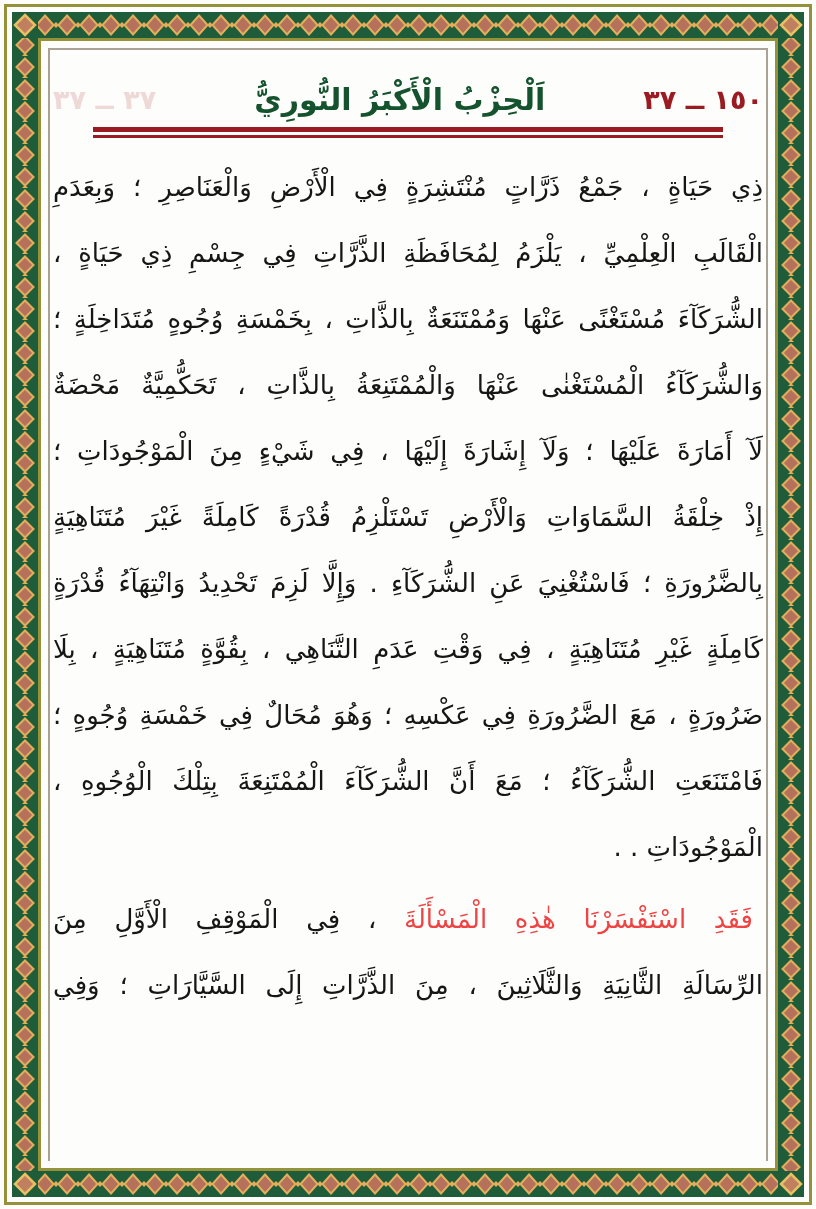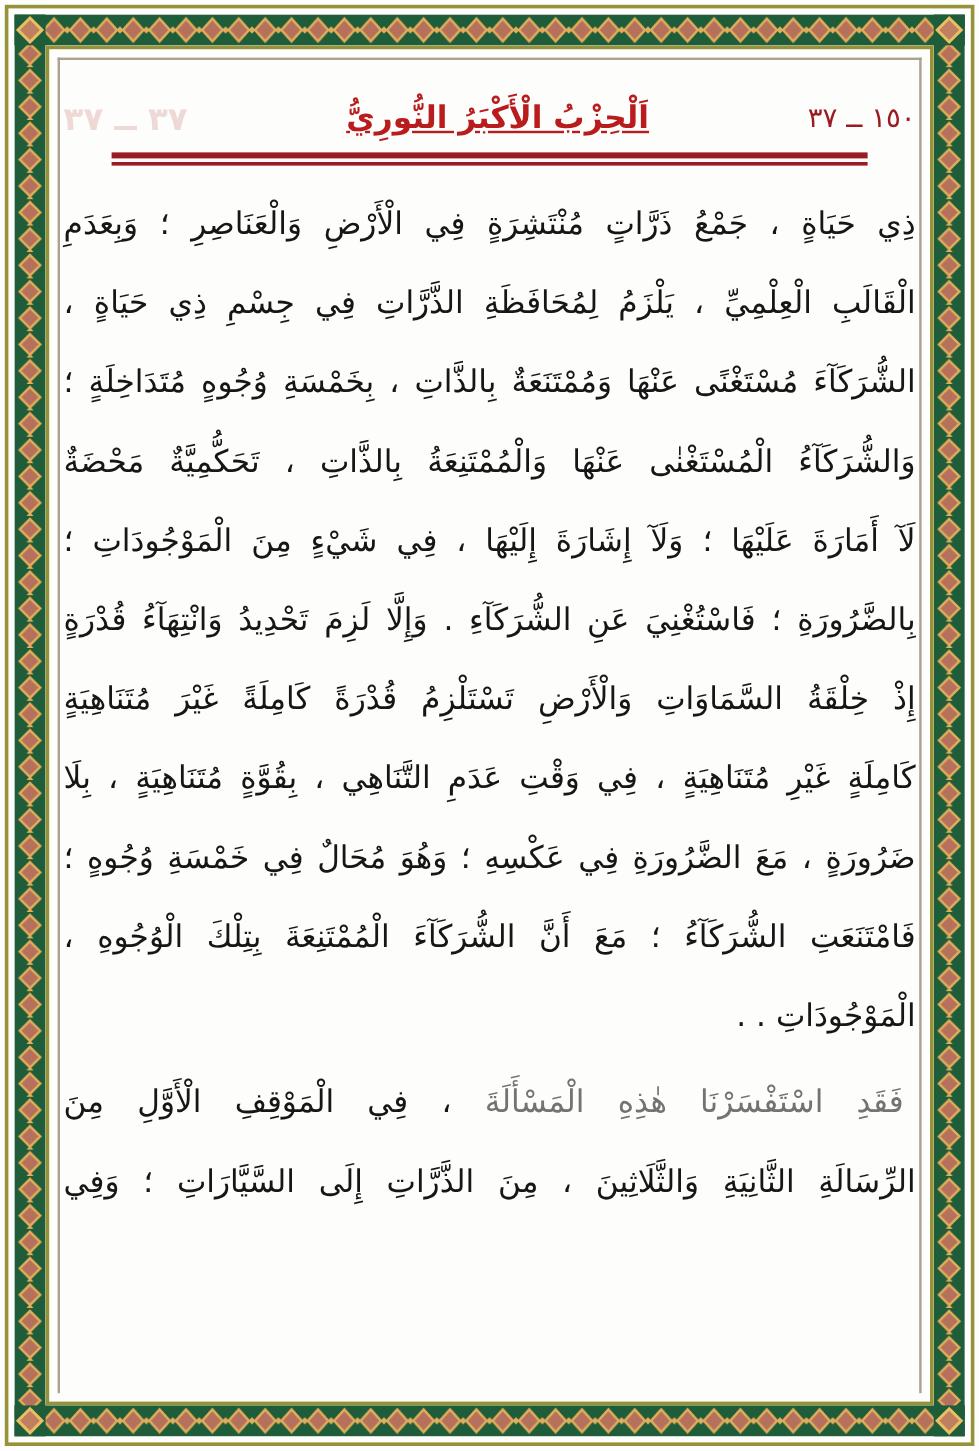--- a/index.html
+++ b/index.html
@@ -17,36 +17,36 @@
   .corner{position:absolute;width:26px;height:26px;line-height:0;}
   .corner-tl{top:12px;left:12px;}
   .corner-tr{top:12px;right:12px;}
   .corner-bl{bottom:12px;left:12px;}
   .corner-br{bottom:12px;right:12px;}
   .line-gold{position:absolute;inset:38px;border:3px solid #96923a;pointer-events:none;}
   .line-thin{position:absolute;inset:48px;border:2px solid #aaa294;border-bottom:none;pointer-events:none;}
   
   .content{position:absolute;inset:51px;padding:0 2px;}
   .header{display:flex;justify-content:space-between;align-items:center;padding-top:22px;height:52px;}
-  .page-number{font-size:23px;font-weight:normal;color:#9a1c22;white-space:nowrap;}
-  .title{font-size:26px;font-weight:bold;color:#b91c1c;white-space:nowrap;text-decoration:underline;}
+  .page-number{font-size:27px;font-weight:bold;color:#9a1c22;white-space:nowrap;}
+  .title{font-size:30px;font-weight:bold;color:#14532d;white-space:nowrap;}
   .ghost{font-size:27px;font-weight:bold;color:#eed9d7;white-space:nowrap;text-align:right;}
   .rule{margin:2px 40px 0 40px;}
   .rule-a{height:5px;background:#9a1c22;}
   .rule-gap{height:3px;}
   .rule-b{height:3px;background:#9a1c22;}
   .body{margin-top:16px;color:#161616;font-size:26px;font-weight:normal;}
   .line{
     height:66px;line-height:66px;
     text-align:justify;text-align-last:justify;
     overflow:visible;
   }
   .line.end-indent{text-align-last:right;padding-left:180px;}
   .line.para-start{margin-top:6px;text-indent:10px;}
-  .accent{color:#737373;}
+  .accent{color:#ef4444;}
 </style>
 </head>
 <body>
 
 <div class="page">
 
   <div class="line-outer"></div>
 
   <div class="band band-top">
     <svg width="100%" height="26" preserveAspectRatio="none">
@@ -124,22 +124,22 @@
       <div class="rule-gap"></div>
       <div class="rule-b"></div>
     </div>
 
     <div class="body" dir="rtl">
         <div class="line justify"><span>ذِي حَيَاةٍ ، جَمْعُ ذَرَّاتٍ مُنْتَشِرَةٍ فِي الْأَرْضِ وَالْعَنَاصِرِ ؛ وَبِعَدَمِ</span></div>
         <div class="line justify"><span>الْقَالَبِ الْعِلْمِيِّ ، يَلْزَمُ لِمُحَافَظَةِ الذَّرَّاتِ فِي جِسْمِ ذِي حَيَاةٍ ،</span></div>
         <div class="line justify"><span>الشُّرَكَآءَ مُسْتَغْنًى عَنْهَا وَمُمْتَنَعَةٌ بِالذَّاتِ ، بِخَمْسَةِ وُجُوهٍ مُتَدَاخِلَةٍ ؛</span></div>
         <div class="line justify"><span>وَالشُّرَكَآءُ الْمُسْتَغْنٰى عَنْهَا وَالْمُمْتَنِعَةُ بِالذَّاتِ ، تَحَكُّمِيَّةٌ مَحْضَةٌ</span></div>
         <div class="line justify"><span>لَآ أَمَارَةَ عَلَيْهَا ؛ وَلَآ إِشَارَةَ إِلَيْهَا ، فِي شَيْءٍ مِنَ الْمَوْجُودَاتِ ؛</span></div>
+        <div class="line justify"><span>إِذْ خِلْقَةُ السَّمَاوَاتِ وَالْأَرْضِ تَسْتَلْزِمُ قُدْرَةً كَامِلَةً غَيْرَ مُتَنَاهِيَةٍ</span></div>
         <div class="line justify"><span>بِالضَّرُورَةِ ؛ فَاسْتُغْنِيَ عَنِ الشُّرَكَآءِ . وَإِلَّا لَزِمَ تَحْدِيدُ وَانْتِهَآءُ قُدْرَةٍ</span></div>
-        <div class="line justify"><span>إِذْ خِلْقَةُ السَّمَاوَاتِ وَالْأَرْضِ تَسْتَلْزِمُ قُدْرَةً كَامِلَةً غَيْرَ مُتَنَاهِيَةٍ</span></div>
         <div class="line justify"><span>كَامِلَةٍ غَيْرِ مُتَنَاهِيَةٍ ، فِي وَقْتِ عَدَمِ التَّنَاهِي ، بِقُوَّةٍ مُتَنَاهِيَةٍ ، بِلَا</span></div>
         <div class="line justify"><span>ضَرُورَةٍ ، مَعَ الضَّرُورَةِ فِي عَكْسِهِ ؛ وَهُوَ مُحَالٌ فِي خَمْسَةِ وُجُوهٍ ؛</span></div>
         <div class="line justify"><span>فَامْتَنَعَتِ الشُّرَكَآءُ ؛ مَعَ أَنَّ الشُّرَكَآءَ الْمُمْتَنِعَةَ بِتِلْكَ الْوُجُوهِ ،</span></div>
         <div class="line end-indent"><span>الْمَوْجُودَاتِ . .</span></div>
         <div class="line justify para-start"><span class="accent">فَقَدِ اسْتَفْسَرْنَا هٰذِهِ الْمَسْأَلَةَ</span><span> ، فِي الْمَوْقِفِ الْأَوَّلِ مِنَ</span></div>
         <div class="line justify"><span>الرِّسَالَةِ الثَّانِيَةِ وَالثَّلَاثِينَ ، مِنَ الذَّرَّاتِ إِلَى السَّيَّارَاتِ ؛ وَفِي</span></div>
       </div>
 
   </div>
 </div>

